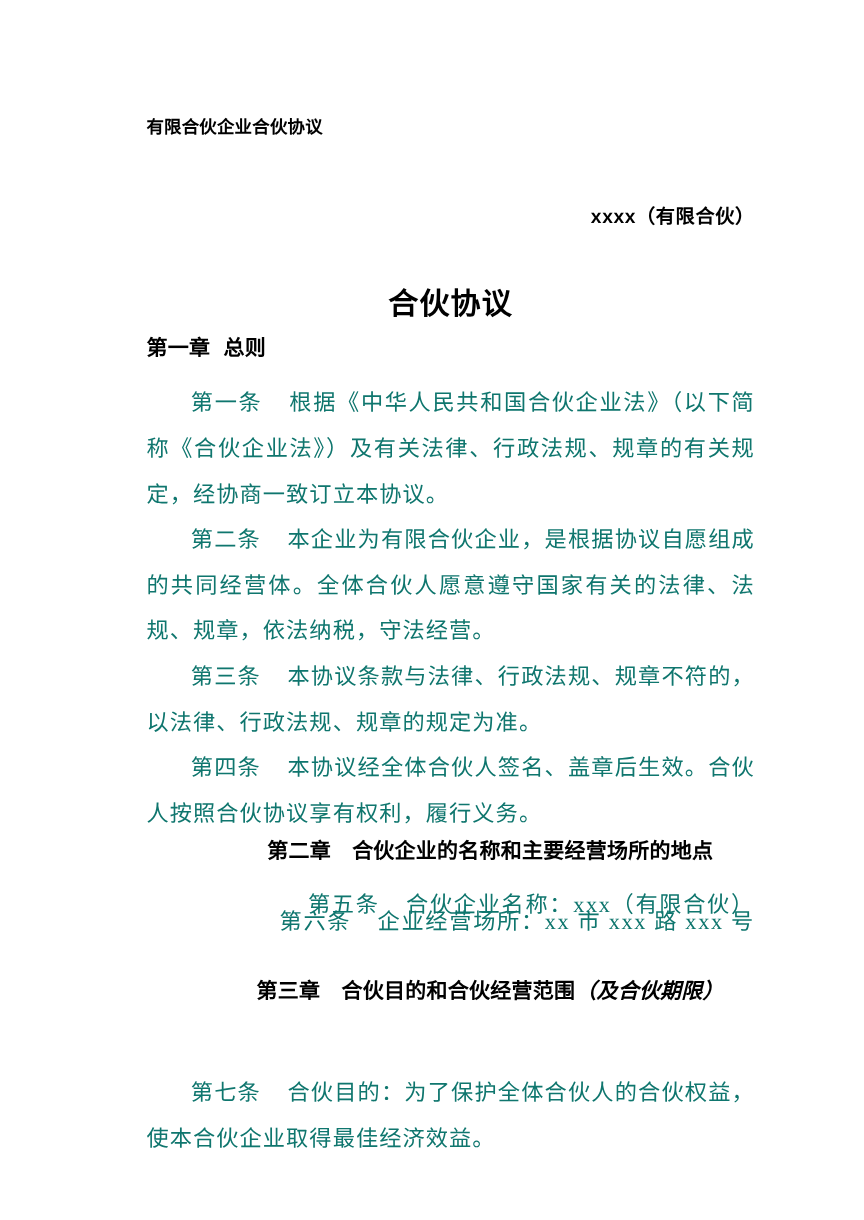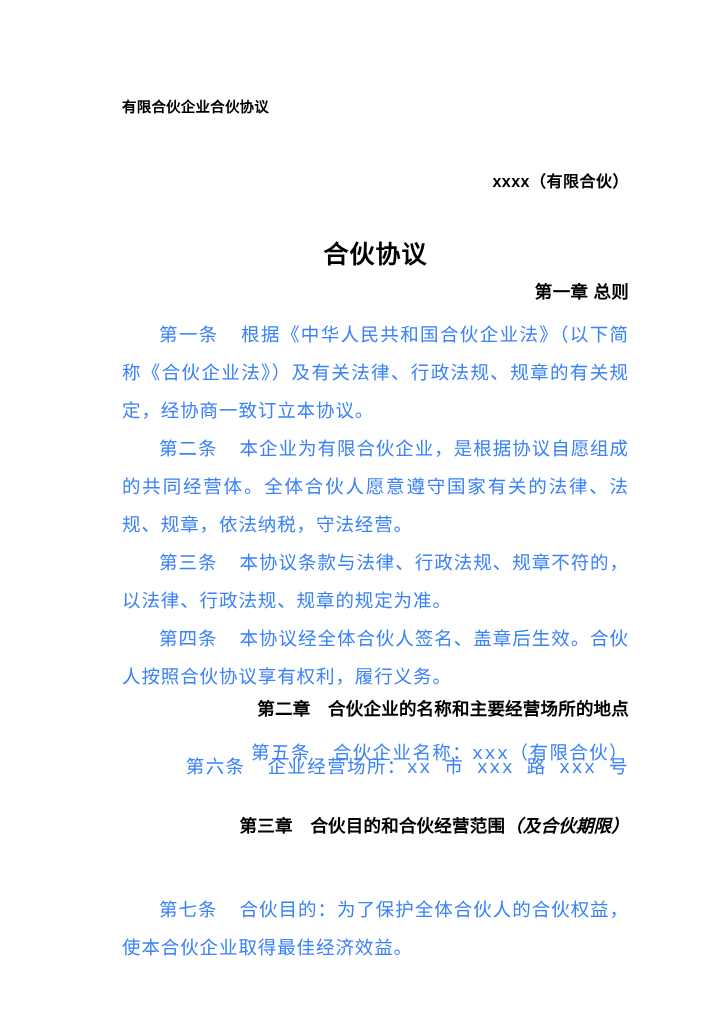--- a/index.html
+++ b/index.html
@@ -68,60 +68,60 @@
     font-size: 25px;
     letter-spacing: 1px;
     line-height: 1.2;
   }
 
   
   .chapter-center {
     position: absolute;
     left: 0;
     width: 507px;
-    text-align: right;
-    font-family: Liberation Sans, sans-serif;
+    text-align: left;
+    font-family: Liberation Mono, monospace;
     font-weight: bold;
     font-size: 17.5px;
     letter-spacing: 0.3px;
     line-height: 1.2;
   }
 
   
   .chapter-indent {
     position: absolute;
     left: 0;
     width: 507px;
     text-indent: 66px;
-    text-align: right;
+    text-align: center;
     font-family: "Liberation Sans", "DejaVu Sans", sans-serif;
     font-weight: bold;
     font-size: 17.5px;
     letter-spacing: 0.2px;
     line-height: 1.2;
     white-space: nowrap;
   }
   .chapter-indent .chapter-italic {
     font-style: italic;
     font-weight: bold;
   }
 
   
   .para {
     position: absolute;
     left: 0;
     width: 507px;
-    font-family: Liberation Mono, monospace;
+    font-family: Liberation Serif, serif;
     font-size: 18.5px;
     line-height: 38px;
     text-align: justify;
     text-justify: inter-ideograph;
     text-indent: 37px;
     letter-spacing: 0.9px;
-    color: #3b82f6;
+    color: #0f766e;
   }
   .para.nowrap {
     white-space: nowrap;
     text-align: right;
     letter-spacing: 1.4px;
   }
   .sp { display: inline-block; width: 11px; }
 </style>
 </head>
 <body>

